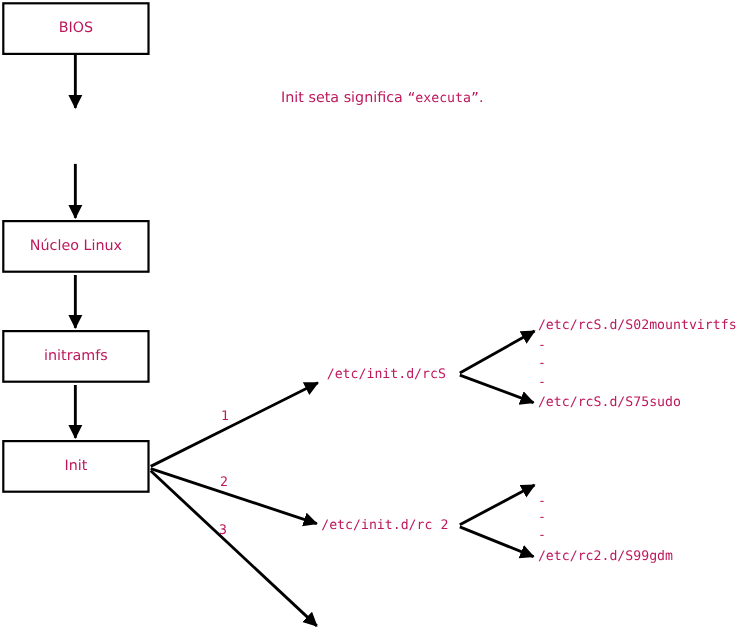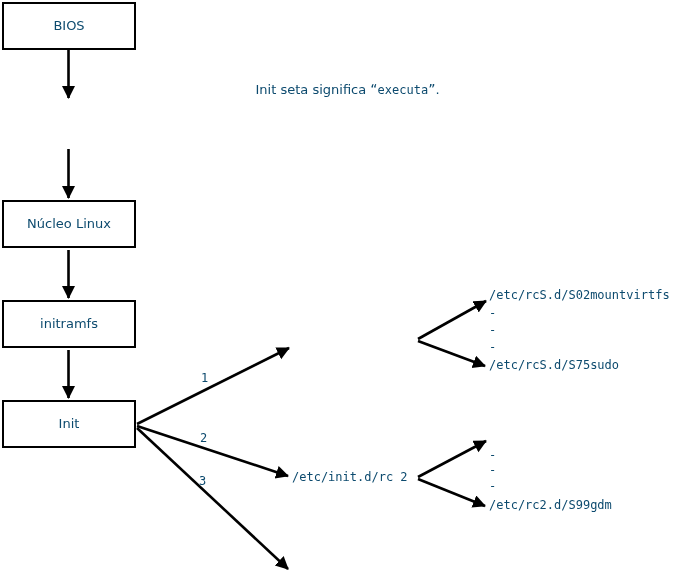--- a/index.html
+++ b/index.html
@@ -1,18 +1,18 @@
 <!DOCTYPE html>
 <html><head>
 <meta charset="utf-8">
 <style>
   html,body { margin:0; padding:0; background:#ffffff; }
   .canvas {
     position:relative; width:672px; height:583px; background:#ffffff;
-    color:#0c4a6e; font-family:"DejaVu Sans", sans-serif; overflow:hidden;
+    color:#be185d; font-family:"DejaVu Sans", sans-serif; overflow:hidden;
   }
   .arrows { position:absolute; left:0; top:0; width:682px; height:583px; }
   .box {
     position:absolute; left:2px; width:134px; height:48px;
     border:2px solid #000000; background:#ffffff; box-sizing:border-box;
     display:flex; align-items:center; justify-content:center;
     font-size:13px; line-height:16px; white-space:pre;
   }
   .lbl { position:absolute; white-space:pre; font-size:13px; line-height:17px; }
   .mono { font-family:"DejaVu Sans Mono", monospace; font-size:12px; }
@@ -59,20 +59,21 @@
   </div>
 
   <div class="lbl" style="left:239px;top:64px">
     <span>Init seta significa </span><span class="mono">“executa”</span><span>.</span>
   </div>
 
   <div class="lbl mono" style="left:201px;top:370px">1</div>
   <div class="lbl mono" style="left:200px;top:430px">2</div>
   <div class="lbl mono" style="left:199px;top:473px">3</div>
 
+  <div class="lbl mono" style="left:297px;top:332px">/etc/init.d/rcS</div>
   <div class="lbl mono" style="left:292px;top:469px">/etc/init.d/rc 2</div>
   <div class="lbl mono" style="left:297px;top:585px">getty</div>
 
   <div class="lbl mono" style="left:489px;top:287px">/etc/rcS.d/S02mountvirtfs</div>
   <div class="lbl mono" style="left:489px;top:305px">-</div>
   <div class="lbl mono" style="left:489px;top:322px">-</div>
   <div class="lbl mono" style="left:489px;top:339px">-</div>
   <div class="lbl mono" style="left:489px;top:357px">/etc/rcS.d/S75sudo</div>
 
   <div class="lbl mono" style="left:489px;top:447px">-</div>

